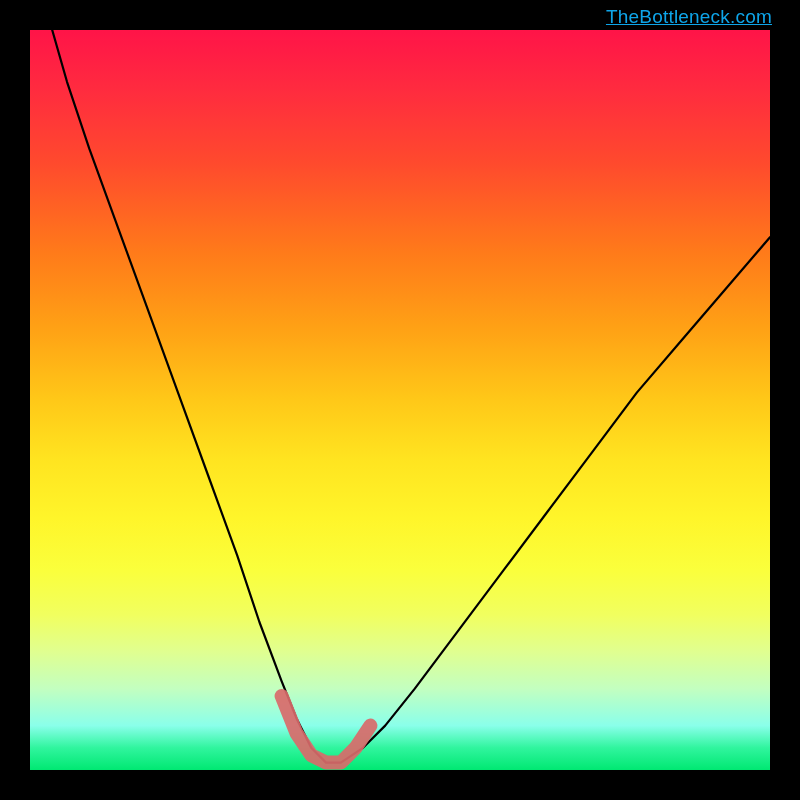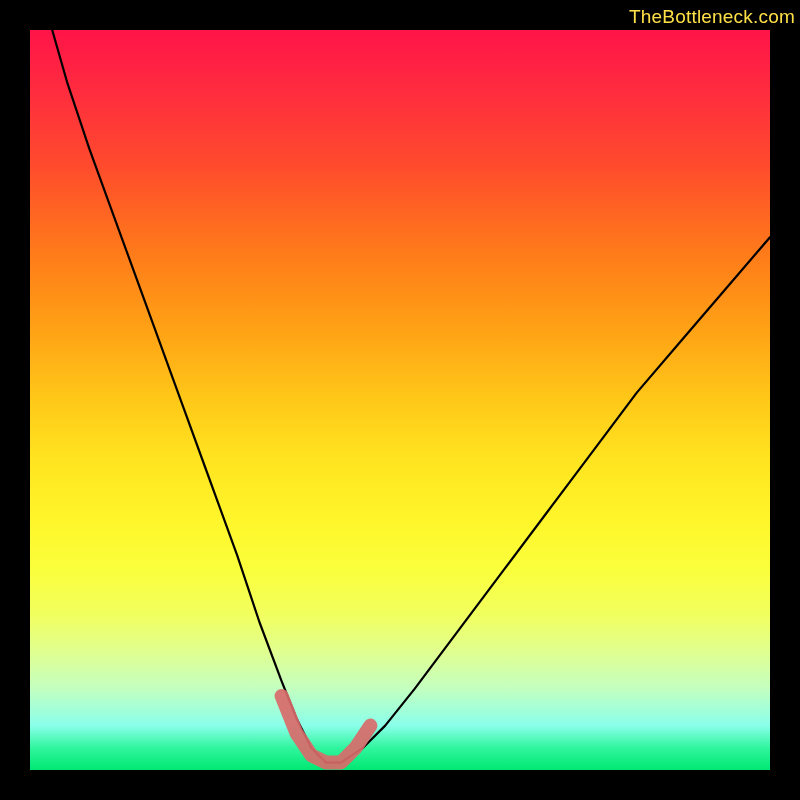--- a/index.html
+++ b/index.html
@@ -36,26 +36,27 @@
   }
   svg.curve {
     position: absolute;
     left: 0; top: 0;
     width: 100%;
     height: 100%;
   }
   .watermark {
     position: absolute;
     top: 6px;
-    right: 5px;
+    right: 28px;
     font-family: Arial, Helvetica, sans-serif;
     font-size: 19px;
-    color: #fde047;
+    color: #0ea5e9;
     letter-spacing: 0.2px;
     user-select: none;
+    text-decoration: underline;
   }
 </style>
 </head>
 <body>
 
 <div class="frame">
   <div class="watermark">TheBottleneck.com</div>
   <div class="plot-area">
     <svg class="curve" viewBox="0 0 740 740" preserveAspectRatio="none">
       <path id="main-curve" fill="none" stroke="#000" stroke-width="2.2" stroke-linecap="round" stroke-linejoin="round" d="M22.2 0.0 L37.0 51.8 L59.2 118.4 L88.8 199.8 L118.4 281.2 L148.0 362.6 L177.6 444.0 L207.2 525.4 L229.4 592.0 L251.6 651.2 L266.4 688.2 L281.2 717.8 L296.0 732.6 L310.8 732.6 L333.0 717.8 L355.2 695.6 L384.8 658.6 L429.2 599.4 L473.6 540.2 L518.0 481.0 L562.4 421.8 L606.8 362.6 L651.2 310.8 L695.6 259.0 L740.0 207.2"></path>

